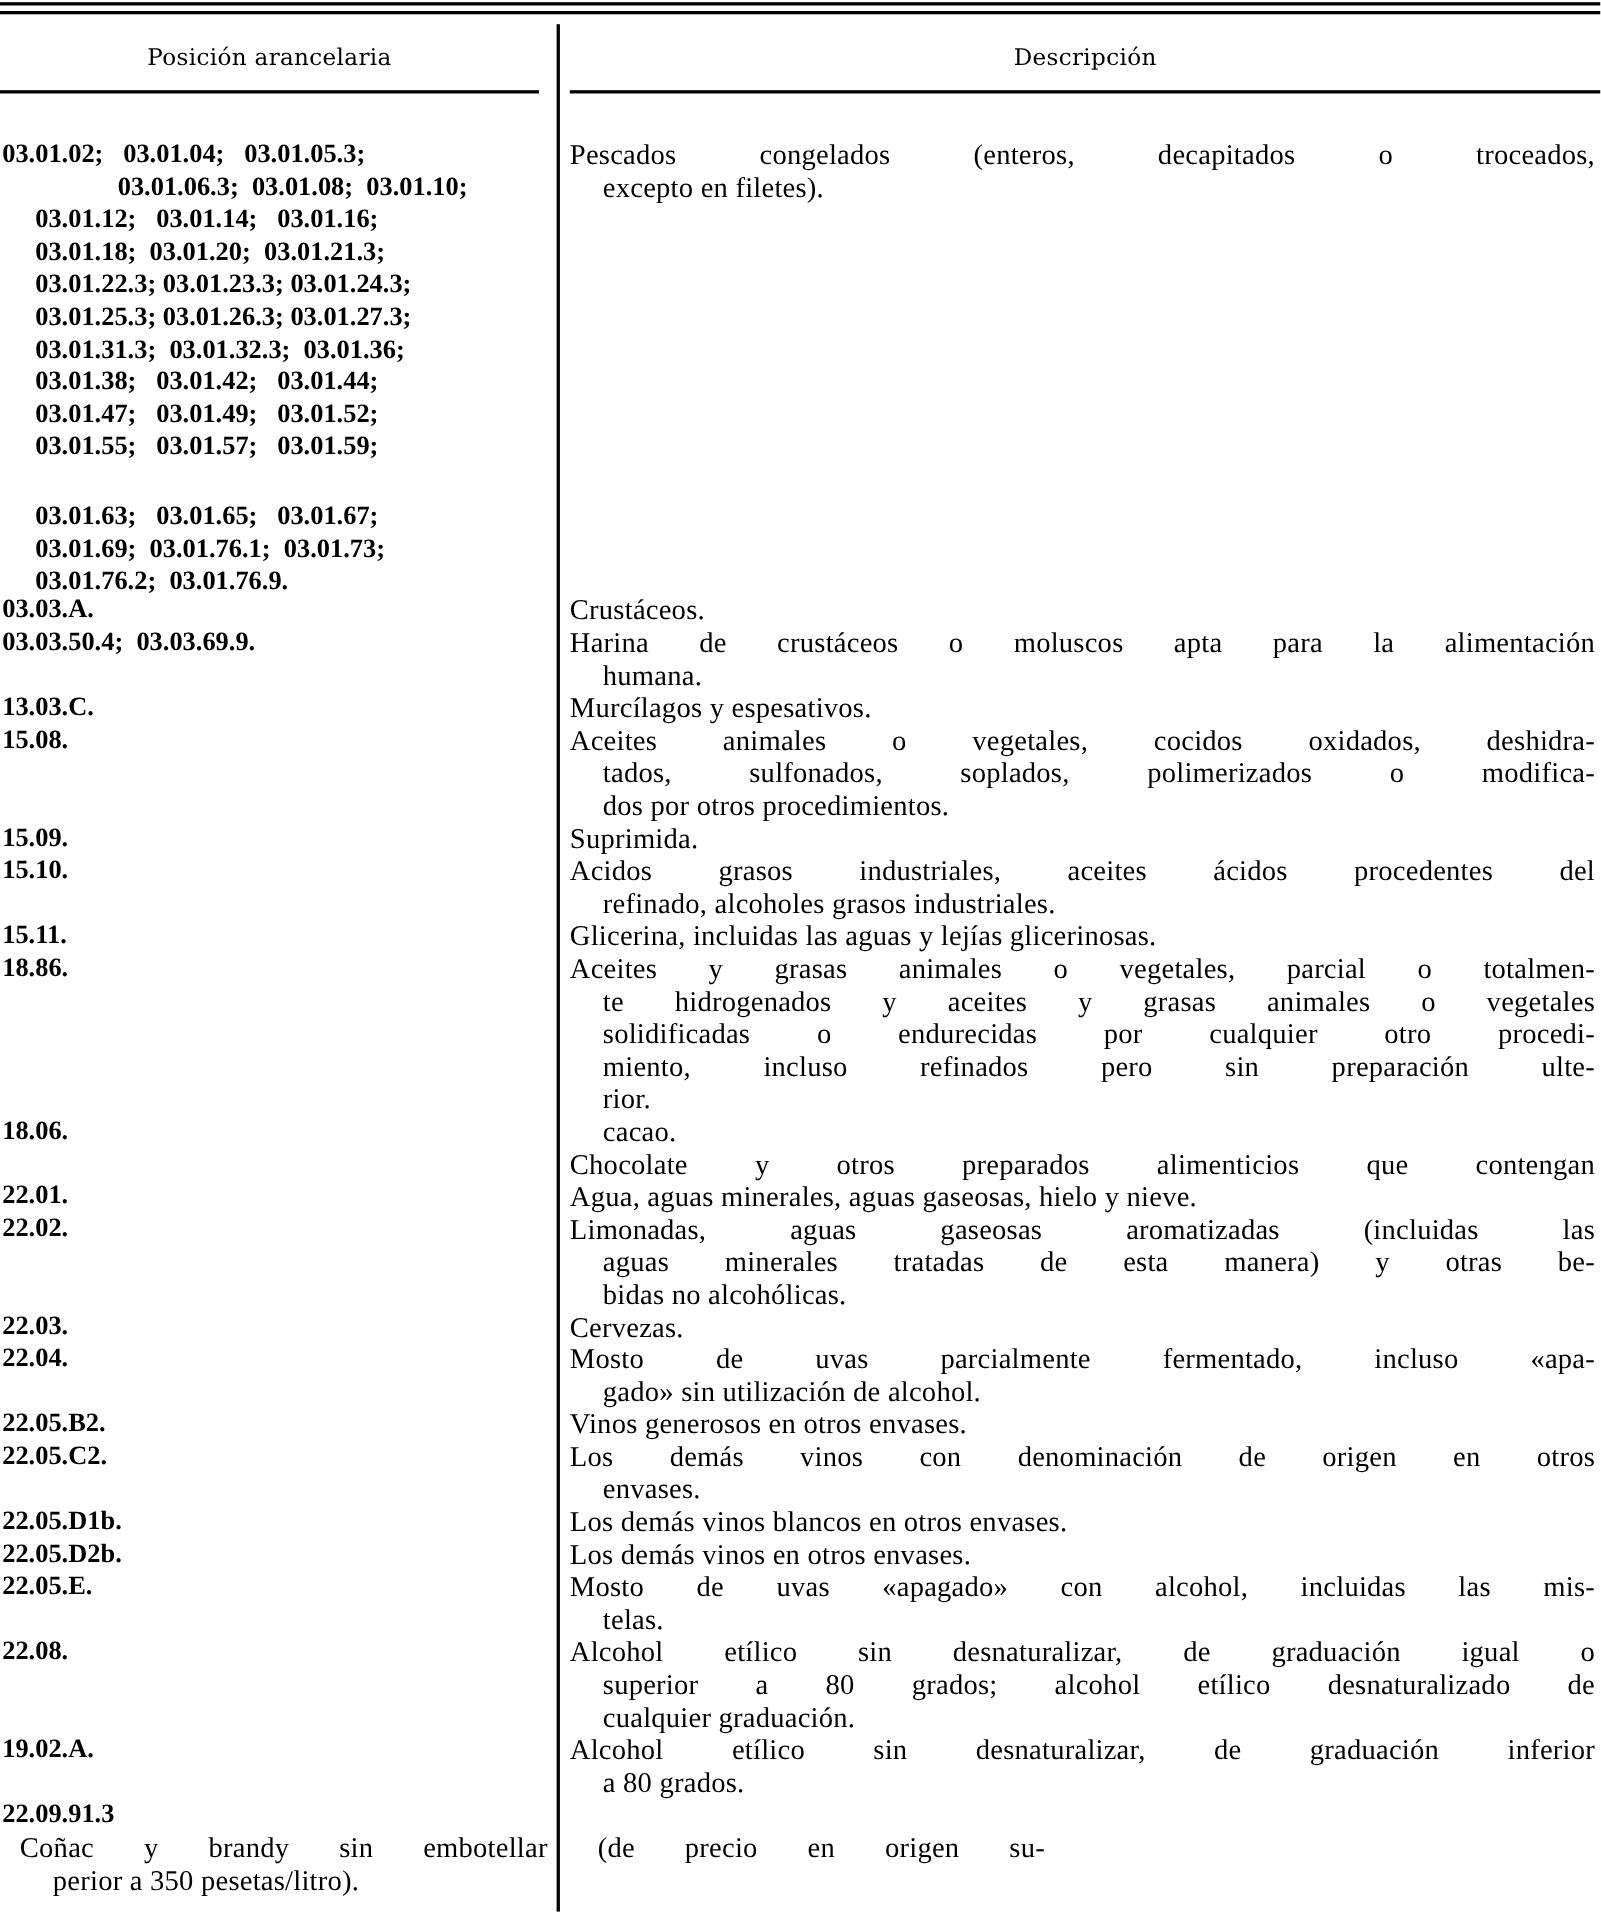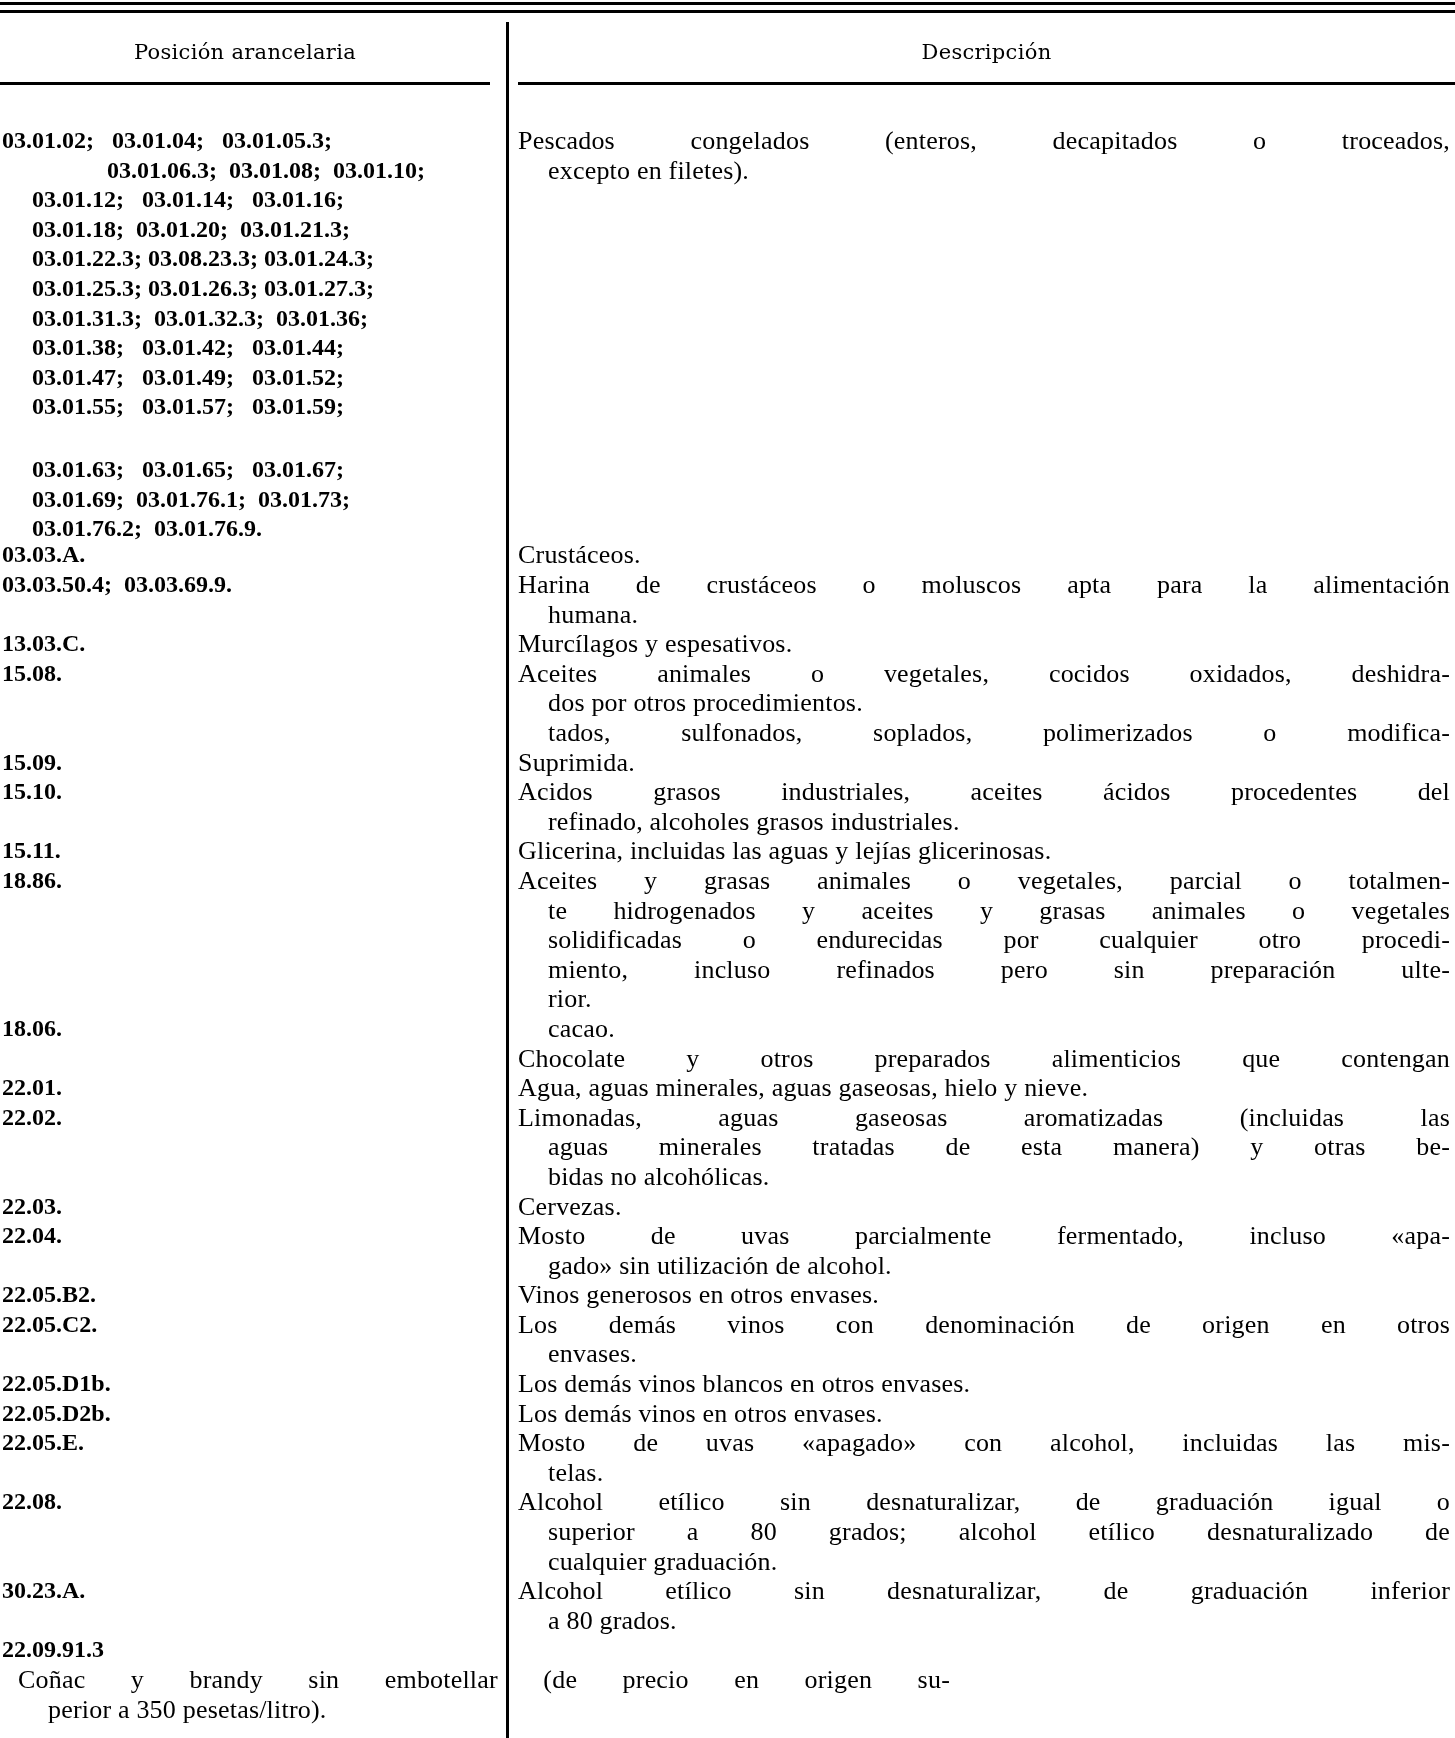--- a/index.html
+++ b/index.html
@@ -48,21 +48,21 @@
 <div class="hdr-rule-pos"></div>
 <div class="hdr-rule-desc"></div>
 
 <div class="rows" id="rows">
     <div class="row" style="height: 414.4px;">
       <div class="pos">
         <span class="l" style="white-space: pre;">03.01.02;   03.01.04;   03.01.05.3;</span>
         <span class="l indent" style="white-space: pre; text-align: center;">03.01.06.3;  03.01.08;  03.01.10;</span>
         <span class="l indent" style="white-space: pre;">03.01.12;   03.01.14;   03.01.16;</span>
         <span class="l indent" style="white-space: pre;">03.01.18;  03.01.20;  03.01.21.3;</span>
-        <span class="l indent" style="white-space: pre;">03.01.22.3; 03.08.23.3; 03.01.24.3;</span>
+        <span class="l indent" style="white-space: pre;">03.01.22.3; 03.01.23.3; 03.01.24.3;</span>
         <span class="l indent" style="white-space: pre;">03.01.25.3; 03.01.26.3; 03.01.27.3;</span>
         <span class="l indent" style="white-space: pre;">03.01.31.3;  03.01.32.3;  03.01.36;</span>
         <span class="l indent" style="white-space: pre;">03.01.38;   03.01.42;   03.01.44;</span>
         <span class="l indent" style="white-space: pre;">03.01.47;   03.01.49;   03.01.52;</span>
         <span class="l indent" style="white-space: pre;">03.01.55;   03.01.57;   03.01.59;</span>
         <span class="l indent" style="white-space: pre; margin-top: 33px;">03.01.63;   03.01.65;   03.01.67;</span>
         <span class="l indent" style="white-space: pre;">03.01.69;  03.01.76.1;  03.01.73;</span>
         <span class="l indent" style="white-space: pre;">03.01.76.2;  03.01.76.9.</span>
       </div>
       <div class="desc">
@@ -94,22 +94,22 @@
       <div class="desc">
         <span class="l last">Murcílagos y espesativos.</span>
       </div>
     </div>
     <div class="row" style="height: 88.8px;">
       <div class="pos">
         <span class="l" style="white-space: pre;">15.08.</span>
       </div>
       <div class="desc">
         <span class="l">Aceites animales o vegetales, cocidos oxidados, deshidra-</span>
+        <span class="l indent">tados, sulfonados, soplados, polimerizados o modifica-</span>
         <span class="l indent last">dos por otros procedimientos.</span>
-        <span class="l indent">tados, sulfonados, soplados, polimerizados o modifica-</span>
       </div>
     </div>
     <div class="row" style="height: 29.6px;">
       <div class="pos">
         <span class="l" style="white-space: pre;">15.09.</span>
       </div>
       <div class="desc">
         <span class="l last">Suprimida.</span>
       </div>
     </div>
@@ -233,21 +233,21 @@
         <span class="l" style="white-space: pre;">22.08.</span>
       </div>
       <div class="desc">
         <span class="l">Alcohol etílico sin desnaturalizar, de graduación igual o</span>
         <span class="l indent">superior a 80 grados; alcohol etílico desnaturalizado de</span>
         <span class="l indent last">cualquier graduación.</span>
       </div>
     </div>
     <div class="row" style="height: 59.2px;">
       <div class="pos">
-        <span class="l" style="white-space: pre;">30.23.A.</span>
+        <span class="l" style="white-space: pre;">19.02.A.</span>
       </div>
       <div class="desc">
         <span class="l">Alcohol etílico sin desnaturalizar, de graduación inferior</span>
         <span class="l indent last">a 80 grados.</span>
       </div>
     </div>
     <div class="row" style="height: 59.2px; flex-direction: column;">
       <div class="pos">
         <span class="l" style="white-space: pre;">22.09.91.3</span>
       </div>

